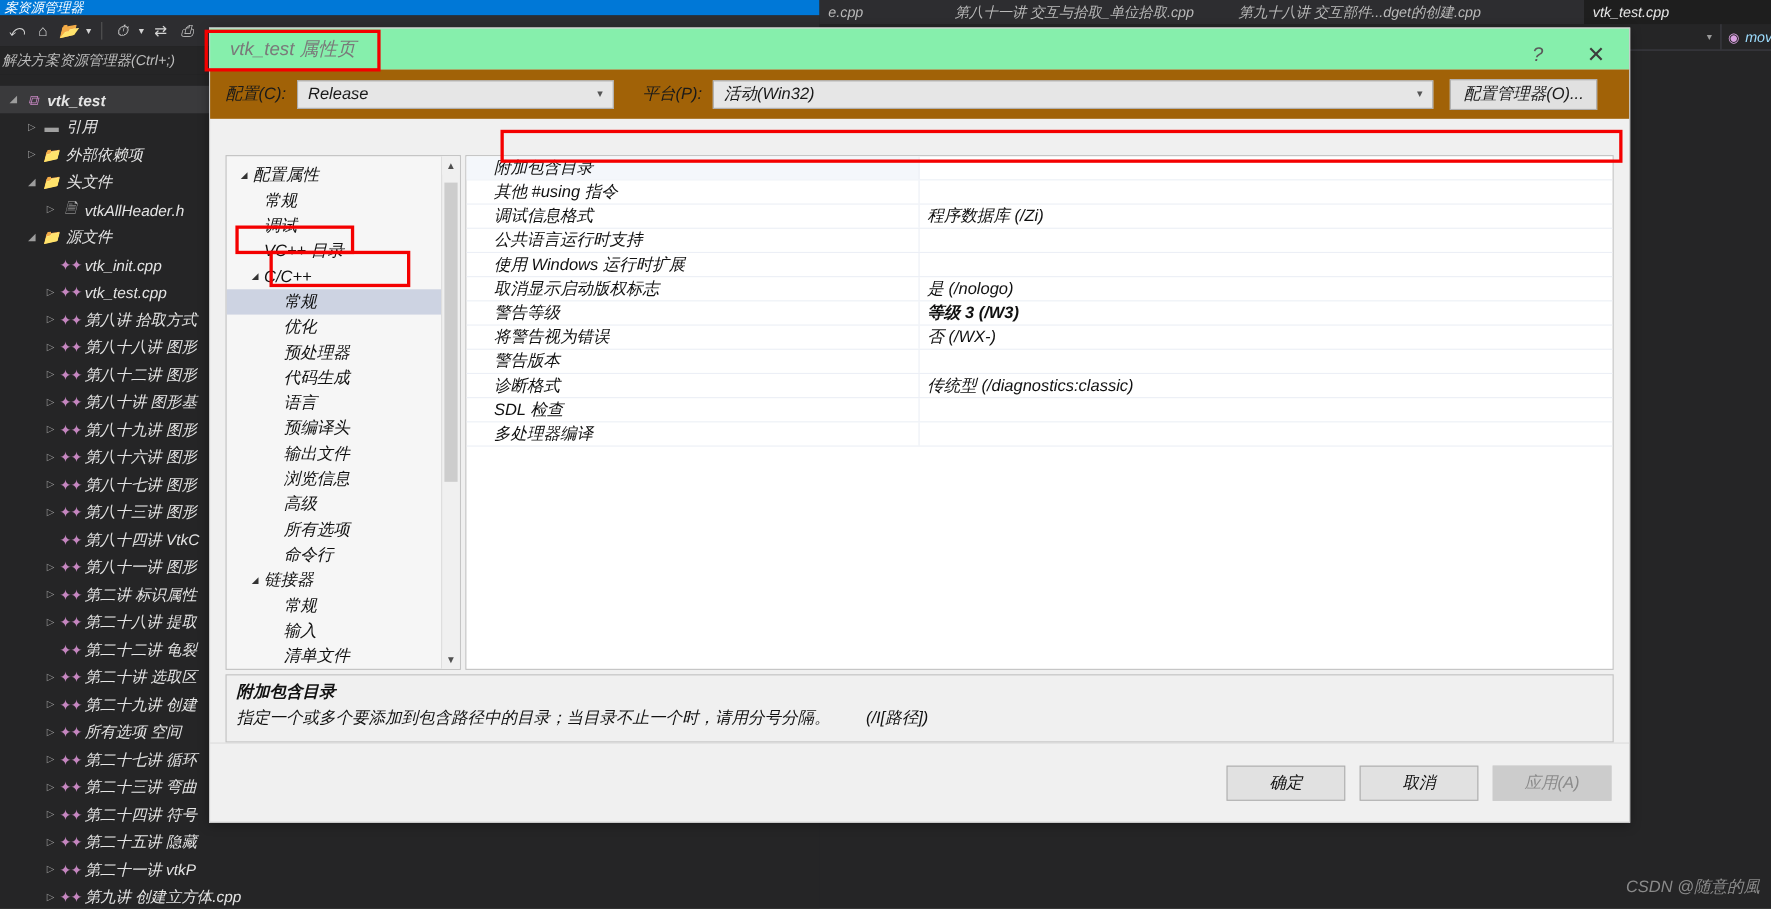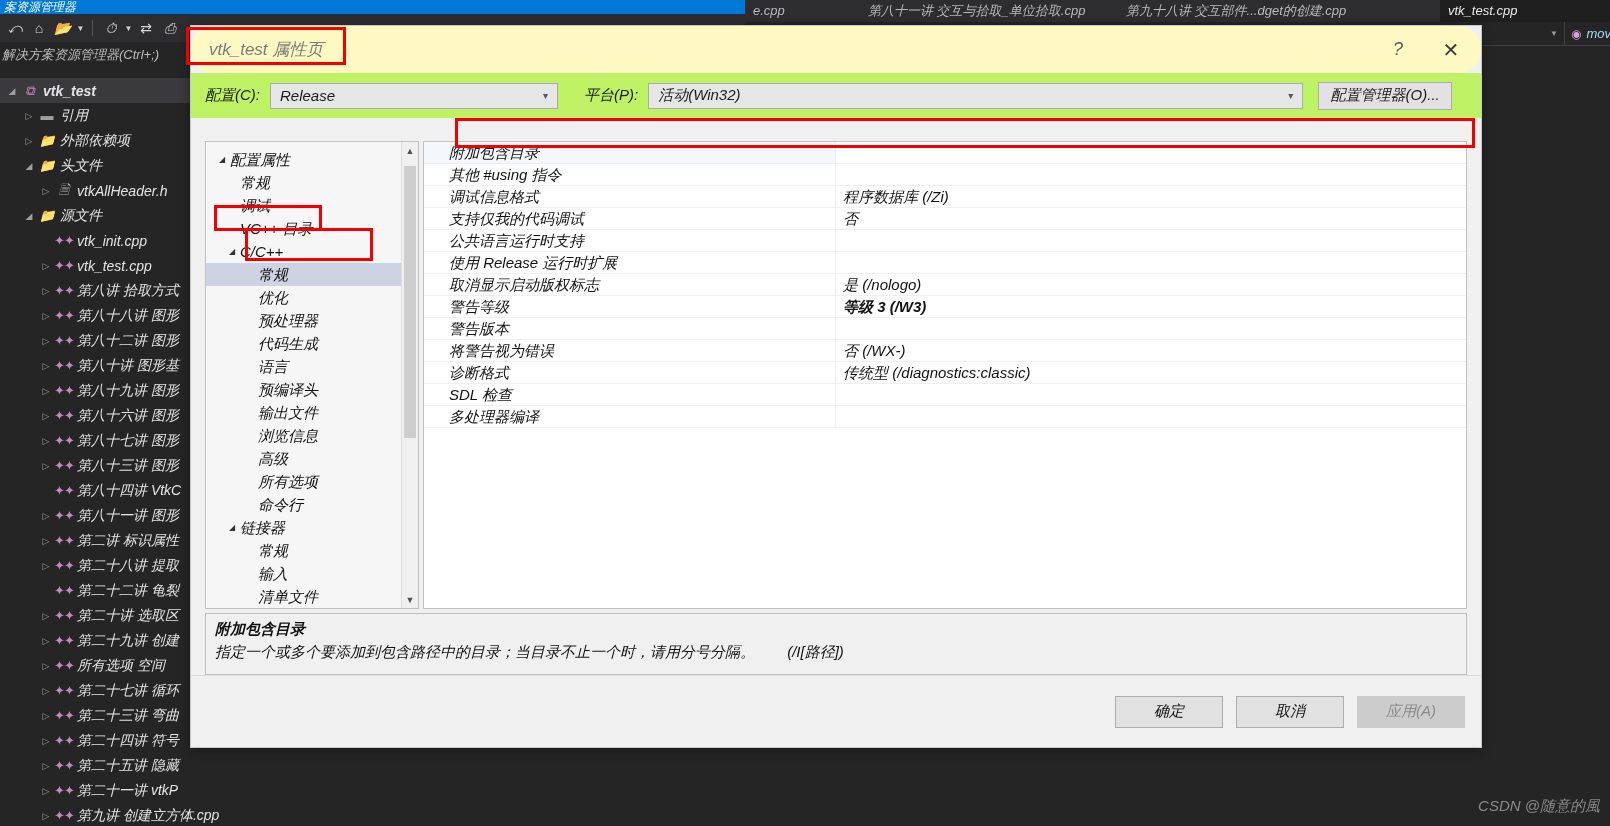--- a/index.html
+++ b/index.html
@@ -91,36 +91,36 @@
     color:#8a8a8a; font-size:15px; white-space:nowrap;
   }
 
   
   .dialog {
     position:absolute; left:190px; top:25px; width:1292px; height:723px;
     background:#f0f0f0; border:1px solid #c8c8c8;
     box-shadow:0 2px 10px rgba(0,0,0,.35);
   }
   .dlg-titlebar {
-    position:relative; height:47px; background:#fef9c3;
-    display:flex; align-items:center;border-radius:22px;
+    position:relative; height:37px; background:#86efac;
+    display:flex; align-items:center;
   }
   .dlg-title {
     font-size:17px; color:#7a7a7a; padding-left:18px; white-space:nowrap;
   }
   .dlg-tb-btns { position:absolute; right:0; top:0; height:47px; display:flex; }
   .dlg-tb-btn {
     width:46px; height:47px; display:flex; align-items:center; justify-content:center;
     color:#5a5a5a; font-size:18px;
   }
   .dlg-tb-btn.close { font-size:20px; width:60px; color:#3c3c3c; }
 
   .dlg-topbar {
     height:45px; display:flex; align-items:center; padding:0 14px; gap:0;
-    background:#bef264;
+    background:#a16207;
   }
   .lbl { font-size:15px; color:#1a1a1a; white-space:nowrap; }
   .combo {
     height:26px; background:#e6e6e6; border:1px solid #ababab;
     display:flex; align-items:center; position:relative;
     font-size:15px; color:#1a1a1a; padding-left:9px;
   }
   .combo .arrow {
     position:absolute; right:9px; top:6px; font-size:10px; color:#555;
   }
@@ -594,46 +594,42 @@
               </div>
               <div class="grid-row">
                 <div class="gr-name">其他 #using 指令</div>
                 <div class="gr-val"></div>
               </div>
               <div class="grid-row">
                 <div class="gr-name">调试信息格式</div>
                 <div class="gr-val">程序数据库 (/Zi)</div>
               </div>
               <div class="grid-row">
-                <div class="gr-name">支持仅我的代码调试</div>
-                <div class="gr-val">否</div>
-              </div>
-              <div class="grid-row">
                 <div class="gr-name">公共语言运行时支持</div>
                 <div class="gr-val"></div>
               </div>
               <div class="grid-row">
-                <div class="gr-name">使用 Release 运行时扩展</div>
+                <div class="gr-name">使用 Windows 运行时扩展</div>
                 <div class="gr-val"></div>
               </div>
               <div class="grid-row">
                 <div class="gr-name">取消显示启动版权标志</div>
                 <div class="gr-val">是 (/nologo)</div>
               </div>
               <div class="grid-row">
                 <div class="gr-name">警告等级</div>
                 <div class="gr-val bold">等级 3 (/W3)</div>
               </div>
               <div class="grid-row">
+                <div class="gr-name">将警告视为错误</div>
+                <div class="gr-val">否 (/WX-)</div>
+              </div>
+              <div class="grid-row">
                 <div class="gr-name">警告版本</div>
                 <div class="gr-val"></div>
-              </div>
-              <div class="grid-row">
-                <div class="gr-name">将警告视为错误</div>
-                <div class="gr-val">否 (/WX-)</div>
               </div>
               <div class="grid-row">
                 <div class="gr-name">诊断格式</div>
                 <div class="gr-val">传统型 (/diagnostics:classic)</div>
               </div>
               <div class="grid-row">
                 <div class="gr-name">SDL 检查</div>
               </div>
               <div class="grid-row">
                 <div class="gr-name">多处理器编译</div>

